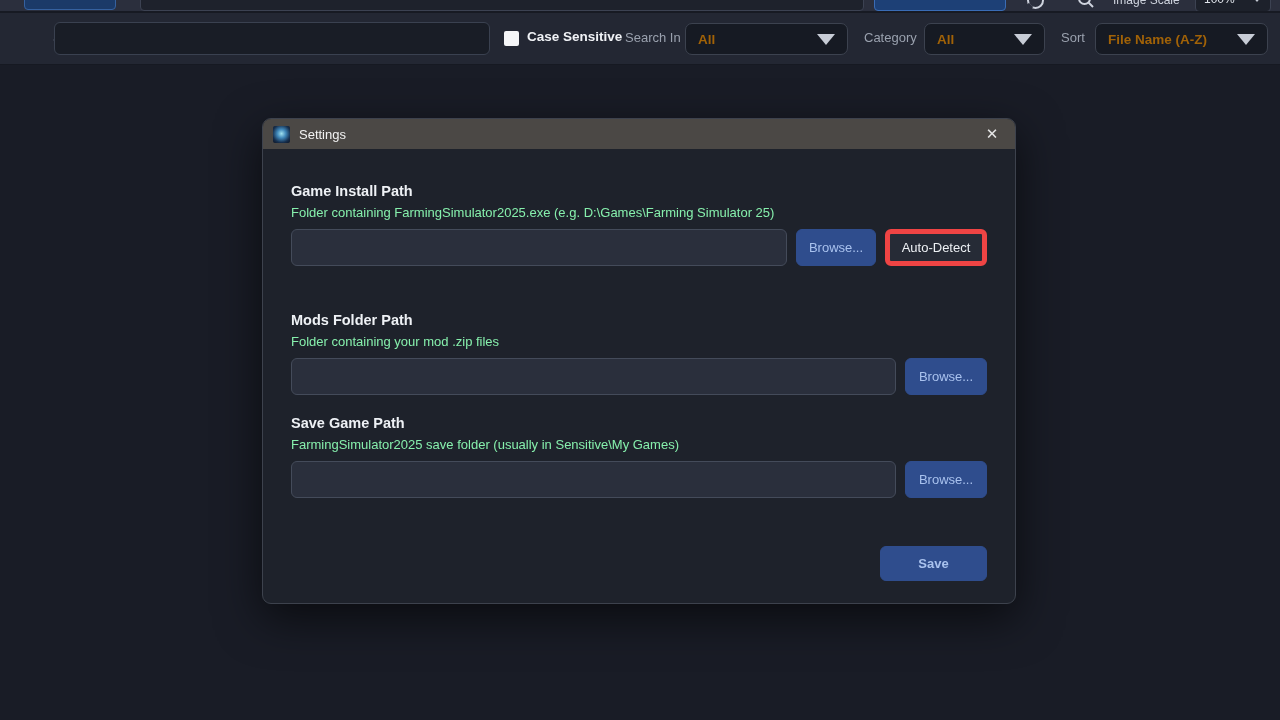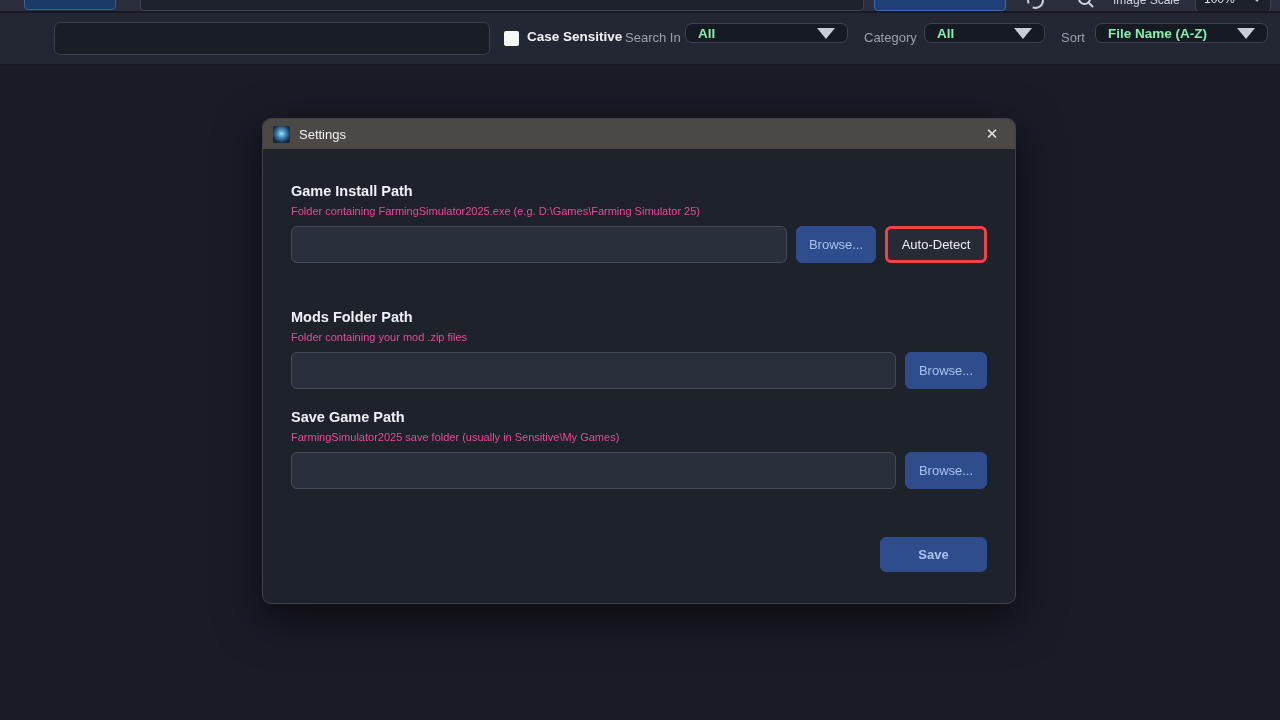--- a/index.html
+++ b/index.html
@@ -57,24 +57,24 @@
     position:absolute; left:54px; top:9px; width:436px; height:33px;
     background:#191d26; border:1px solid #3a4150; border-radius:6px;
     color:#e8ebf1; font-size:13px; padding:0 10px;
   }
   .fb-checkbox {
     position:absolute; left:504px; top:18px; width:15px; height:15px;
     background:#f5f6f8; border-radius:2px; cursor:pointer;
   }
   .fb-case { position:absolute; left:527px; top:16px; font-size:13.5px; font-weight:bold; color:#f0f2f6; }
   .dropdown {
-    position:absolute; top:10px; height:20px;
+    position:absolute; top:10px; height:32px;
     background:#161a23; border:1px solid #3c424f; border-radius:7px;
     display:flex; align-items:center; padding:0 12px;
-    font-size:13.5px; font-weight:bold; color:#86efac; cursor:pointer;
+    font-size:13.5px; font-weight:bold; color:#a16207; cursor:pointer;
   }
   .dropdown .caret {
     width:0; height:0; margin-left:auto;
     border-left:9px solid transparent; border-right:9px solid transparent; border-top:11px solid #c7ccd6;
   }
   .dd-searchin { left:685px; width:163px; }
   .dd-category { left:924px; width:121px; }
   .dd-sort     { left:1095px; width:173px; }
 
   
@@ -93,33 +93,33 @@
     background:radial-gradient(circle at 50% 45%, #9fe0ee 0%, #3f86b8 35%, #17304f 70%, #0c1220 100%);
     flex:0 0 auto;
   }
   .dialog-title { margin-left:9px; font-size:13px; color:#f2f2f2; }
   .dialog-close {
     margin-left:auto; width:26px; height:26px; display:flex; align-items:center; justify-content:center;
     color:#e6e6e6; font-size:15px; cursor:pointer; border-radius:4px;
   }
   .dialog-body { padding:34px 28px 0 28px; }
   .section-heading { font-size:14.5px; font-weight:bold; color:#eef1f5; margin-bottom:6px; }
-  .section-desc { font-size:11px; color:#ec4899; margin-bottom:9px; }
+  .section-desc { font-size:13px; color:#86efac; margin-bottom:9px; }
   .input-row { display:flex; gap:9px; }
   .path-input {
     height:37px; background:#2a2f3c; border:1px solid #444b5a; border-radius:6px;
     color:#e8ebf1; font-size:13px; padding:0 10px; flex:1 1 auto; min-width:0;
   }
   .btn {
     height:37px; border-radius:6px; font-size:13px; white-space:nowrap;
     display:flex; align-items:center; justify-content:center; cursor:pointer;
     font-family:"Liberation Sans", sans-serif;
   }
   .btn-blue { background:#2f4d8d; border:1px solid #2f4d8d; color:#a9c2ee; }
-  .btn-dark { background:#262b36; border:3px solid #ef4444; color:#edf0f4; }
+  .btn-dark { background:#262b36; border:5px solid #ef4444; color:#edf0f4; }
   .w-browse { flex:0 0 80px; }
   .w-browse-wide { flex:0 0 82px; }
   .w-autodetect { flex:0 0 102px; }
   .sec-1 { margin-bottom:46px; }
   .sec-2 { margin-bottom:20px; }
   .sec-3 { margin-bottom:0; }
   .save-row { display:flex; justify-content:flex-end; margin-top:48px; }
   .btn-save { width:107px; height:35px; font-weight:bold; }
 </style>
 </head>

